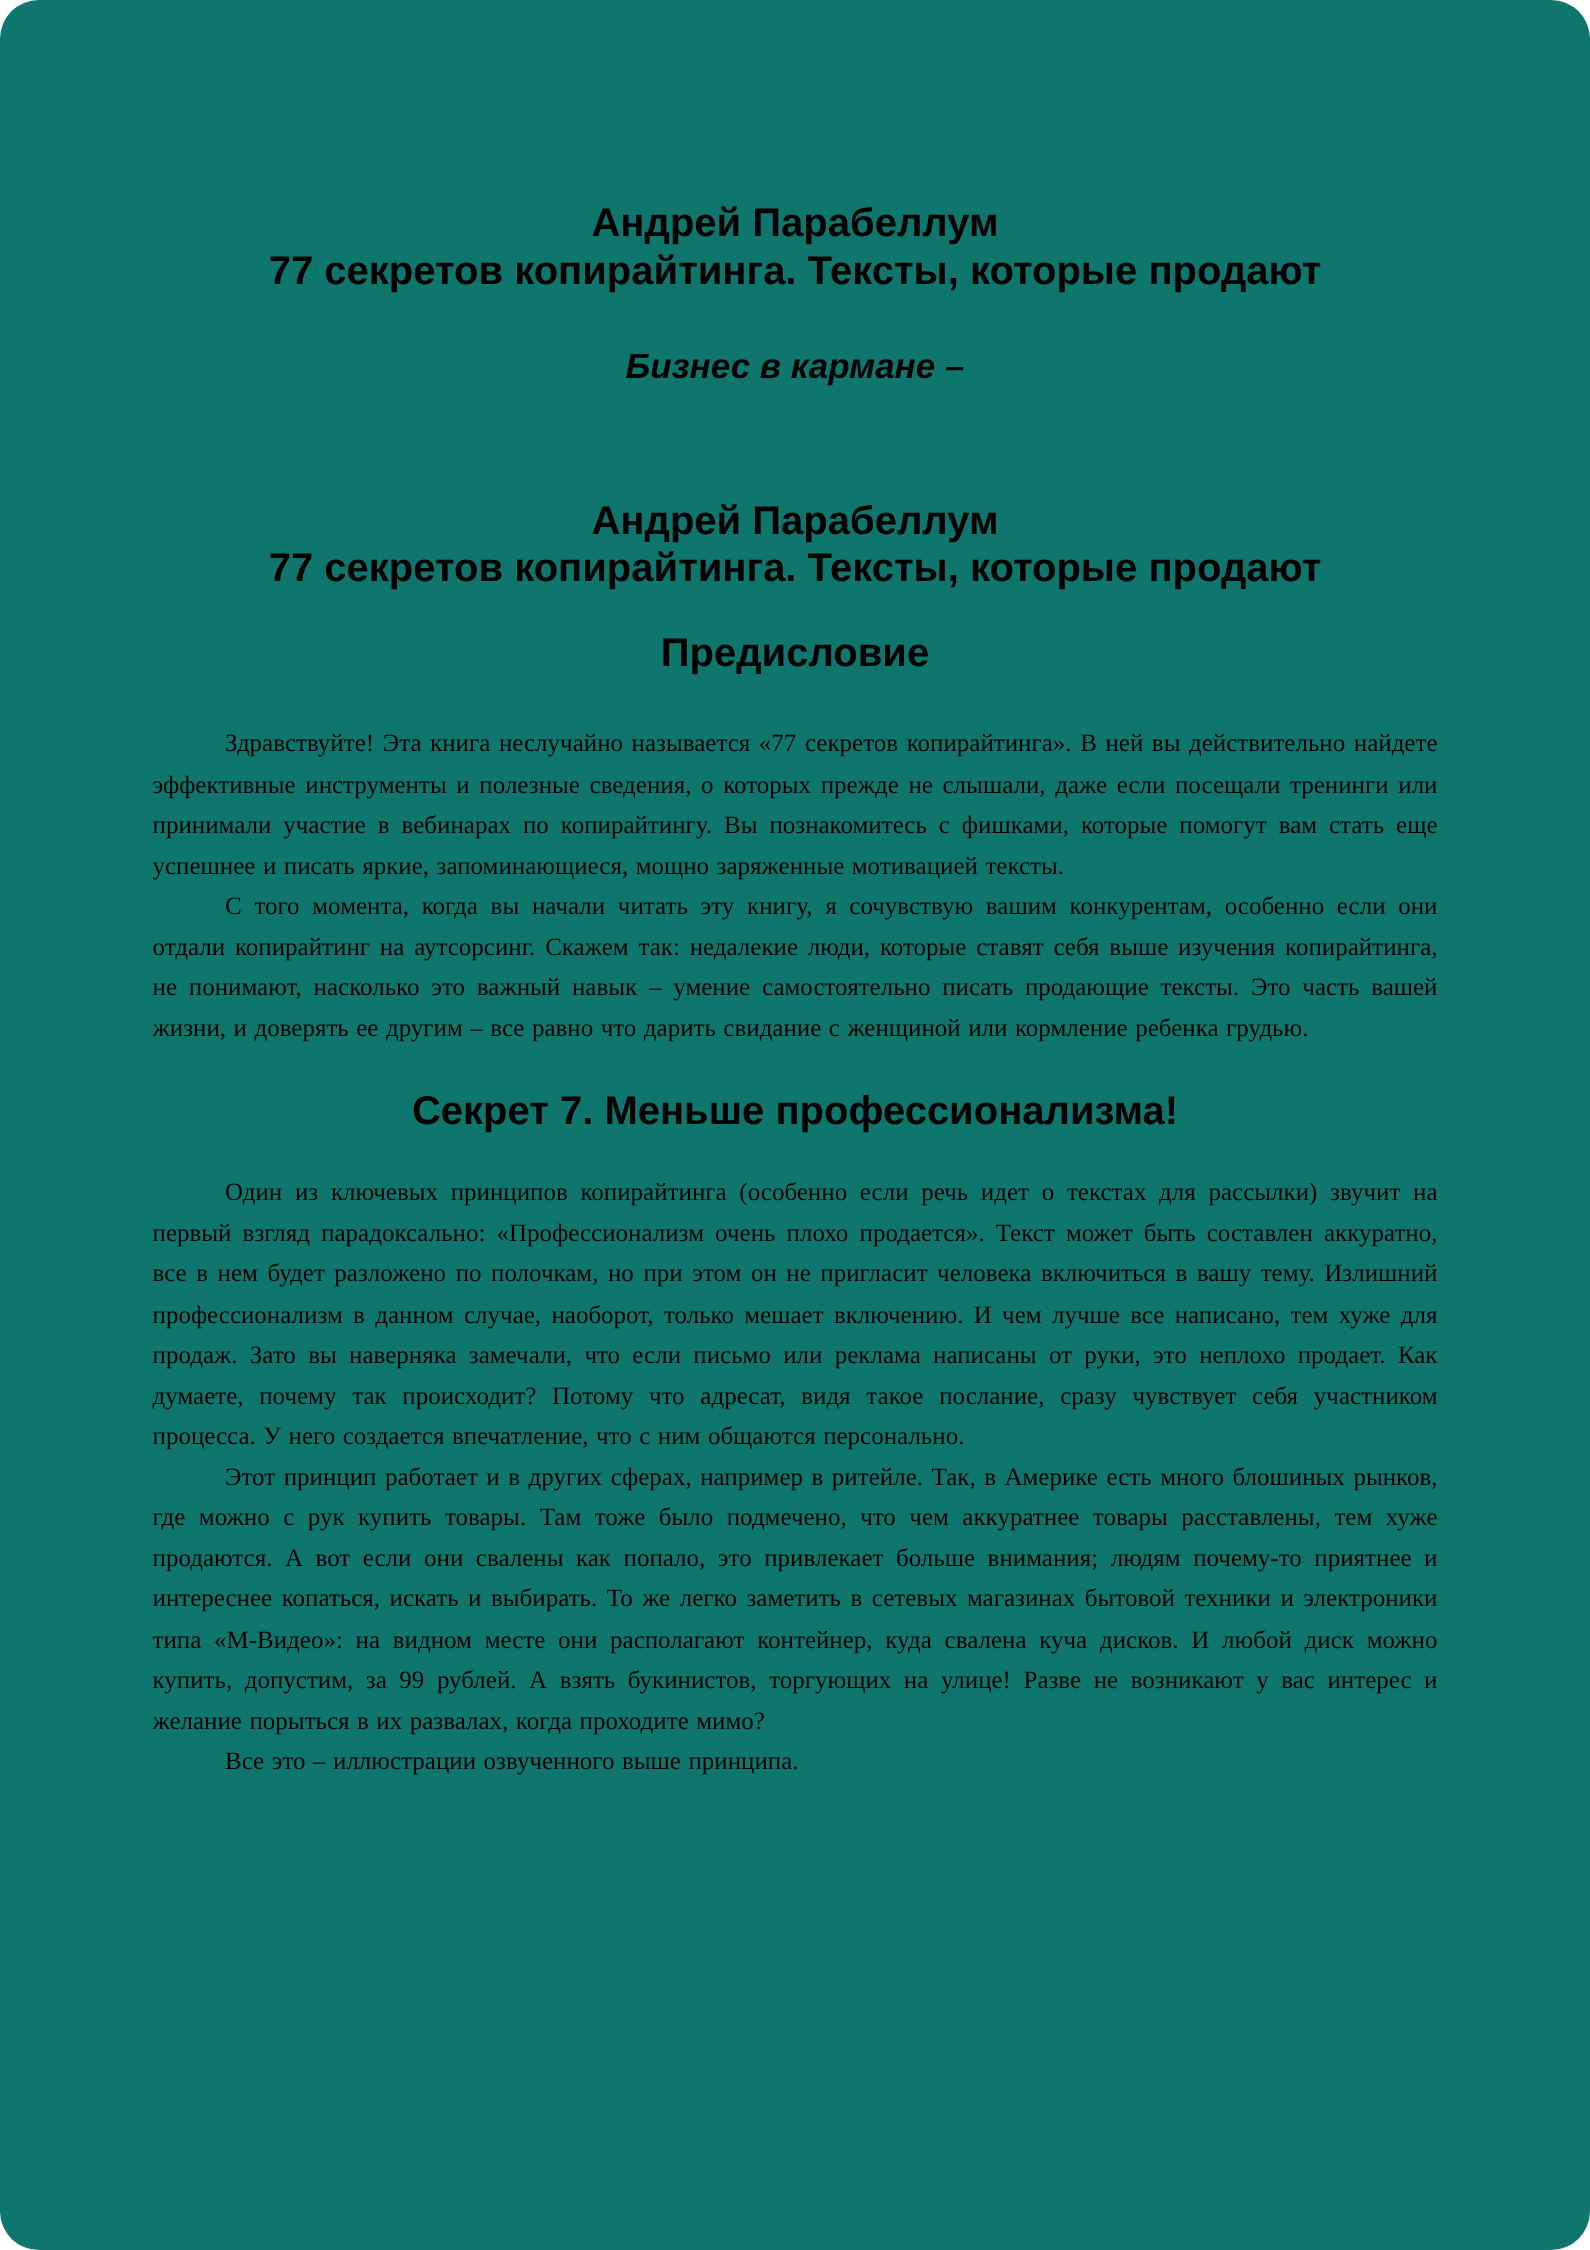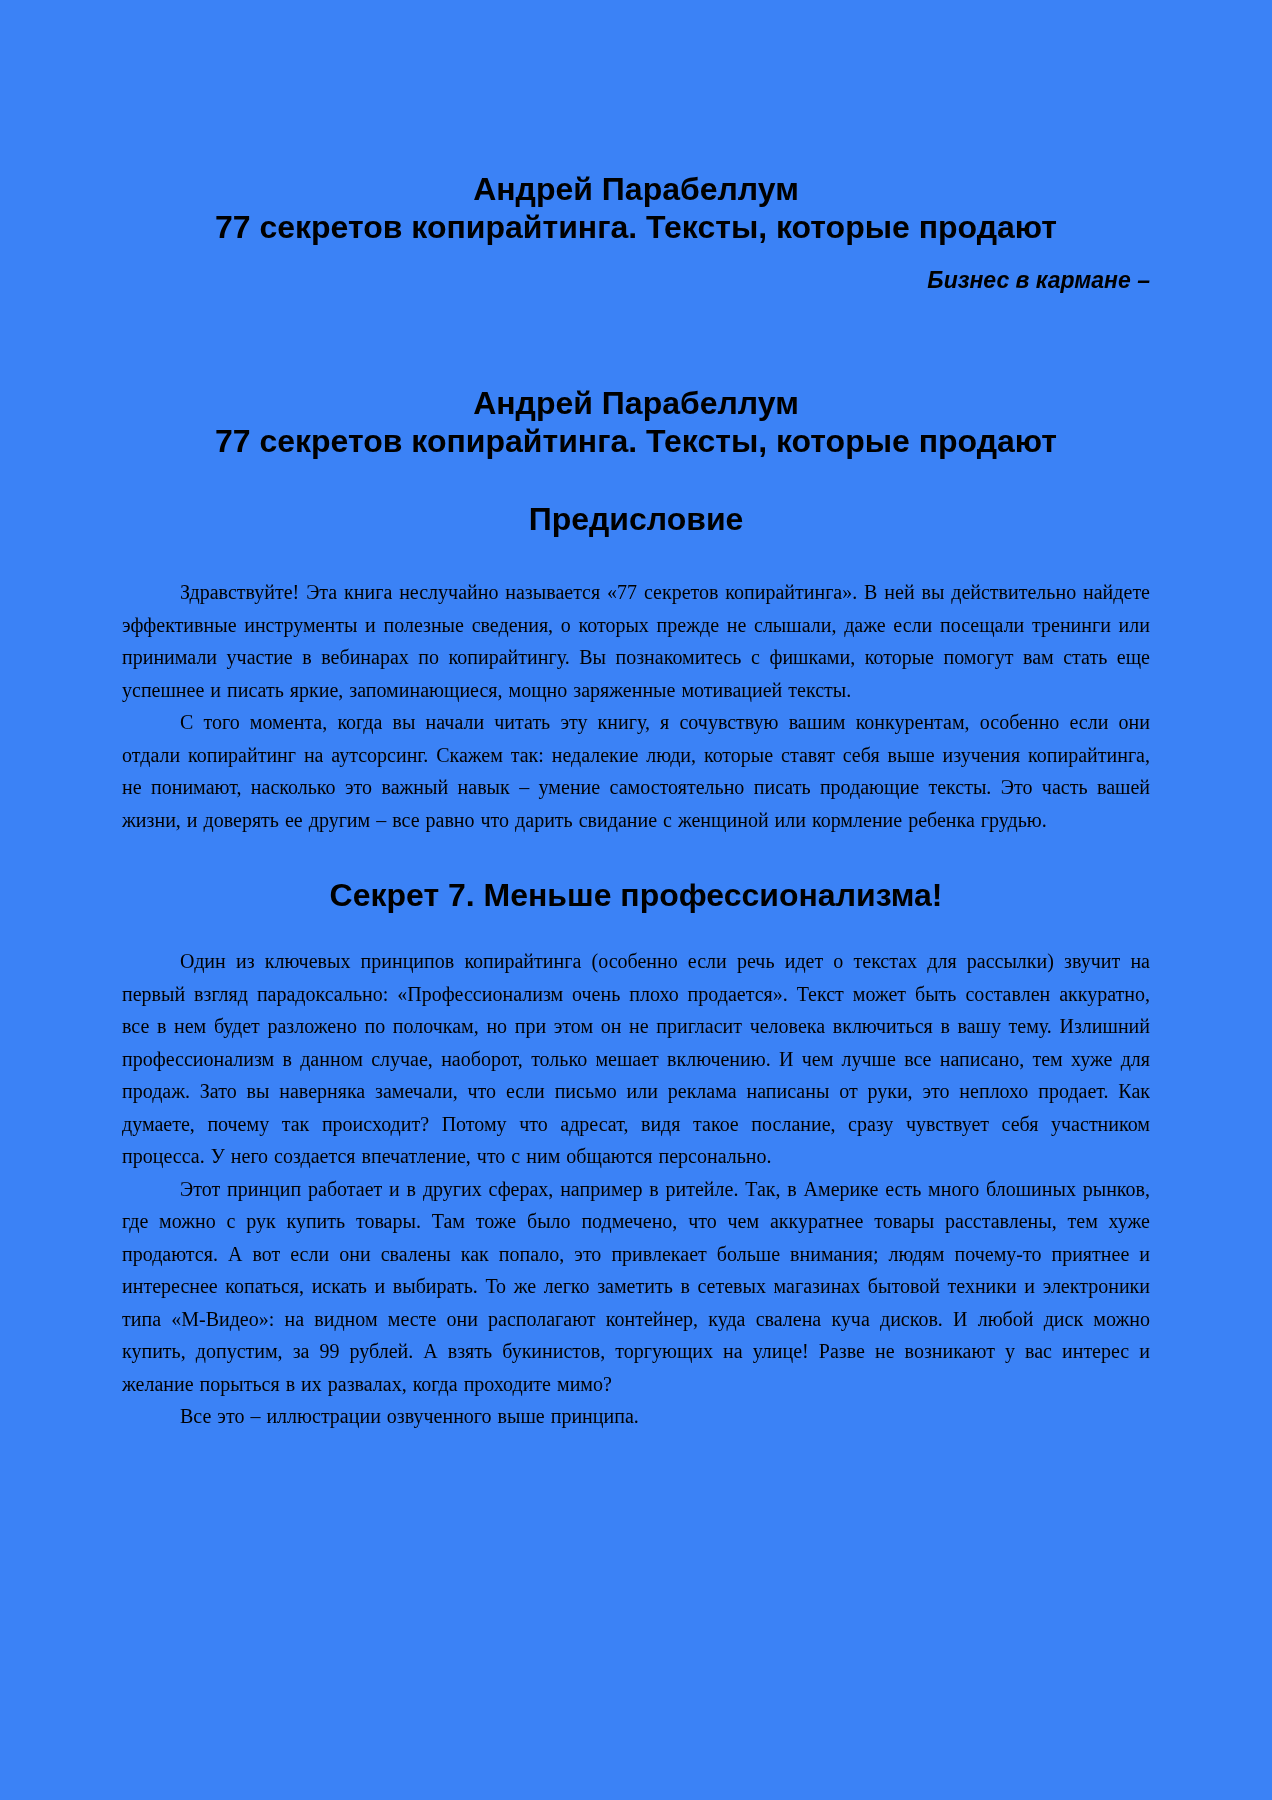--- a/index.html
+++ b/index.html
@@ -5,42 +5,43 @@
   html, body {
     margin: 0;
     padding: 0;
     background: #ffffff;
   }
   .sheet {
     position: relative;
     width: 1272px;
     height: 1800px;
     margin: 0 auto;
-    background: #3b82f6;
+    background: #0f766e;
     color: #000000;
     overflow: hidden;
     box-sizing: border-box;
-    padding: 12px 122px;
+    padding: 1px 122px;
+    border-radius: 31px;
   }
   .title-block {
     text-align: center;
     font-family: "Liberation Sans", "DejaVu Sans", sans-serif;
     font-weight: bold;
     font-size: 32px;
     line-height: 38px;
   }
   .title-block.first { margin-top: 158px; }
   .title-block.second { margin-top: 86px; }
   .series-line {
-    margin-top: 16px;
-    text-align: right;
+    margin-top: 40px;
+    text-align: center;
     font-family: "Liberation Sans", "DejaVu Sans", sans-serif;
     font-weight: bold;
     font-style: italic;
-    font-size: 23px;
+    font-size: 28px;
     line-height: 36px;
   }
   .section-heading {
     margin: 30px 0 0 0;
     text-align: center;
     font-family: "Liberation Sans", "DejaVu Sans", sans-serif;
     font-weight: bold;
     font-size: 32px;
     line-height: 38px;
   }
@@ -48,21 +49,21 @@
     margin: 0;
     font-family: "Liberation Serif", "DejaVu Serif", serif;
     font-size: 20px;
     line-height: 32.5px;
     text-align: justify;
     text-indent: 58px;
     word-spacing: 1px;
   }
   .body-para.lead { margin-top: 38px; }
   .body-para.spaced-before { margin-top: 28px; }
-  .heading-gap { margin-top: 40px; }
+  .heading-gap { margin-top: 30px; }
   .para-gap-after-heading { margin-top: 31px; }
 </style>
 </head>
 <body>
 
 <div class="sheet">
 
   <div class="title-block first">
     <div>Андрей Парабеллум</div>
     <div>77 секретов копирайтинга. Тексты, которые продают</div>

